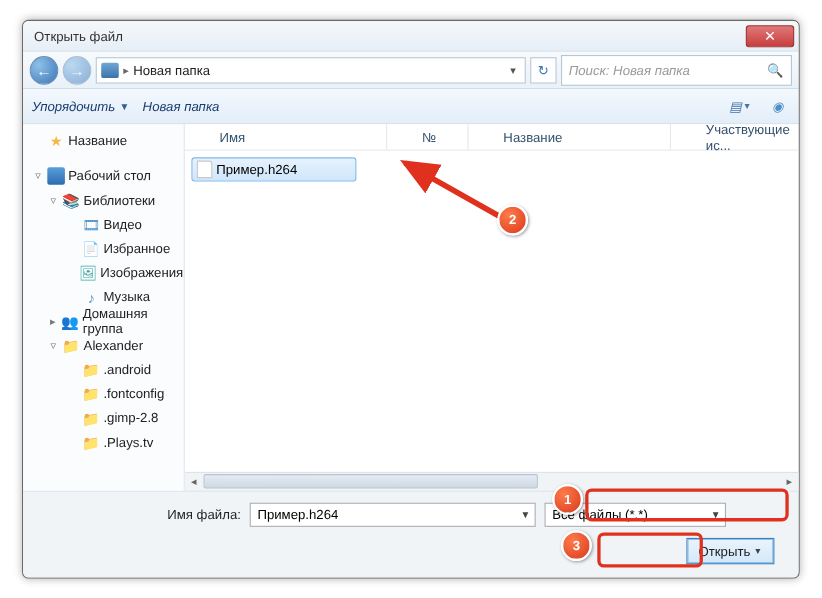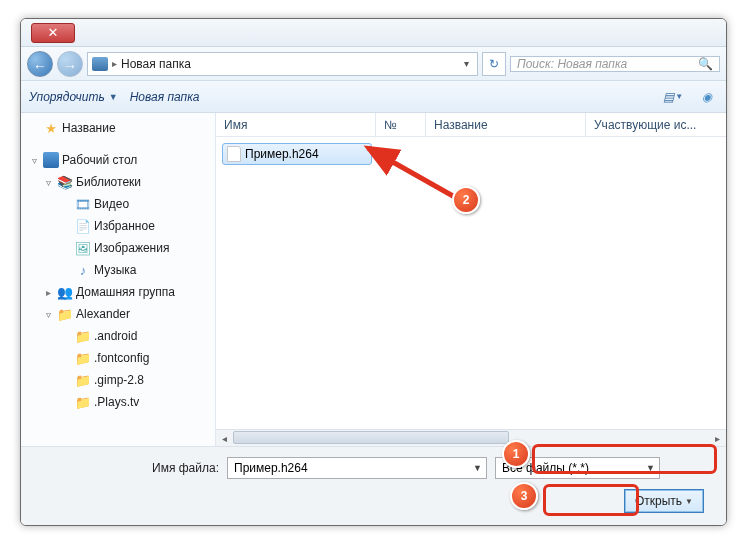--- a/index.html
+++ b/index.html
@@ -10,21 +10,21 @@
 .close-btn { width: 44px; height: 20px; background: linear-gradient(#e07878,#c83e3e); border: 1px solid #9e2b2b; border-radius: 3px; color: #fff; text-align: center; line-height: 17px; font-size: 13px; cursor: pointer; }
 .navbar { height: 34px; background: linear-gradient(#f6fafd,#e9f1f9); display: flex; align-items: center; padding: 4px 6px; gap: 4px; border-bottom: 1px solid #d0dce8; }
 .nav-btn { width: 26px; height: 26px; border-radius: 50%; border: 1px solid #6f8fb0; background: radial-gradient(circle at 30% 30%,#8fc0e8,#3a78b8); display: flex; align-items: center; justify-content: center; color: #fff; font-size: 14px; cursor: pointer; }
 .nav-btn.fwd { opacity: .55; }
 .crumb { flex: 1; height: 24px; border: 1px solid #b6c6d7; background: #fff; display: flex; align-items: center; padding: 0 4px; gap: 4px; }
 .crumb .pc-icon { width: 16px; height: 14px; background: linear-gradient(#6fa7d8,#3b72a9); border-radius: 2px; }
 .crumb .sep { color: #666; font-size: 10px; }
 .crumb .txt { color: #222; }
 .crumb .drop { margin-left: auto; color: #555; font-size: 10px; padding: 0 4px; }
 .refresh { width: 24px; height: 24px; border: 1px solid #b6c6d7; background: #fff; display: flex; align-items: center; justify-content: center; color: #3a78b8; cursor: pointer; }
-.search { width: 210px; height: 16px; border: 1px solid #b6c6d7; background: #fff; display: flex; align-items: center; padding: 0 6px; color: #999; font-style: italic; }
+.search { width: 210px; height: 28px; border: 1px solid #b6c6d7; background: #fff; display: flex; align-items: center; padding: 0 6px; color: #999; font-style: italic; }
 .search .mag { margin-left: auto; color: #4a78aa; font-style: normal; }
 .toolbar { height: 32px; background: linear-gradient(#f3f8fd,#e3eef9); display: flex; align-items: center; padding: 0 8px; gap: 12px; border-bottom: 1px solid #d0dce8; font-style: italic; }
 .tool-item { display: flex; align-items: center; gap: 4px; color: #1a3c6e; cursor: pointer; }
 .tool-item .arr { font-size: 9px; color: #33608f; }
 .toolbar .spacer { flex: 1; }
 .view-btn { width: 22px; height: 22px; border: 1px solid transparent; display: flex; align-items: center; justify-content: center; color: #4474a8; cursor: pointer; }
 .content { flex: 1; display: flex; min-height: 0; }
 .sidebar { width: 195px; background: #fafcfd; border-right: 1px solid #e0e7ee; overflow-y: auto; padding: 4px 0; position: relative; }
 .sidebar::-webkit-scrollbar { width: 17px; }
 .tree-item { display: flex; align-items: center; height: 22px; padding-left: 8px; gap: 3px; cursor: pointer; color: #222; }
@@ -36,21 +36,21 @@
 .ico.folder { color: #f0c36a; }
 .ico.vid { color: #4a8fc9; }
 .ico.doc { color: #5aa55a; }
 .ico.img { color: #3fa6a6; }
 .ico.mus { color: #5a8fd0; }
 .ico.home { color: #5a9e5a; }
 .depth1 { padding-left: 22px; }
 .depth2 { padding-left: 40px; }
 .main { flex: 1; display: flex; flex-direction: column; background: #fff; }
 .cols { height: 24px; display: flex; align-items: center; border-bottom: 1px solid #e4e9ef; color: #33506e; }
-.col { padding: 0 8px; border-right: 1px solid #e4e9ef; height: 100%; display: flex; align-items: center; }
+.col { padding: 0 8px; border-right: 1px solid #e4e9ef; height: 100%; display: flex; align-items: center; margin-left: 24px; }
 .col.name { width: 160px; }
 .col.num { width: 50px; }
 .col.title { width: 160px; }
 .col.part { flex: 1; border-right: none; }
 .filelist { flex: 1; position: relative; overflow: hidden; }
 .file-row { position: absolute; left: 6px; top: 6px; width: 150px; height: 22px; display: flex; align-items: center; gap: 4px; padding: 0 4px; background: linear-gradient(#e7f2fd,#cfe6fb); border: 1px solid #7fb7ec; border-radius: 3px; cursor: pointer; }
 .file-ico { width: 14px; height: 16px; background: #fff; border: 1px solid #c9c9c9; border-top-right-radius: 3px; }
 .hscroll { height: 17px; border-top: 1px solid #dde3ea; background: #f1f4f7; display: flex; align-items: center; }
 .hscroll .track { flex: 1; height: 100%; position: relative; }
 .hscroll .thumb { position: absolute; left: 0; top: 1px; width: 58%; height: 13px; background: linear-gradient(#e5ebf2,#cfd9e4); border: 1px solid #b8c4d1; border-radius: 2px; }
@@ -70,20 +70,21 @@
 .callout { position: absolute; width: 28px; height: 28px; border-radius: 50%; background: radial-gradient(circle at 35% 30%,#ff7a4a,#d83a1d); border: 2px solid #fff; box-shadow: 1px 1px 3px rgba(0,0,0,.4); color: #fff; font-weight: bold; font-size: 15px; display: flex; align-items: center; justify-content: center; z-index: 50; }
 .redbox { position: absolute; border: 3px solid #e0301e; border-radius: 6px; z-index: 40; pointer-events: none; }
 .arrow { position: absolute; z-index: 45; pointer-events: none; }
 </style>
 </head>
 <body>
 
 <div class="window">
 
   <div class="titlebar">
+    <span class="title">Открыть файл</span>
     <div class="close-btn">✕</div>
   </div>
 
   <div class="navbar">
     <div class="nav-btn">←</div>
     <div class="nav-btn fwd">→</div>
     <div class="crumb">
       <span class="pc-icon"></span>
       <span class="sep">▸</span>
       <span class="txt">Новая папка</span>

